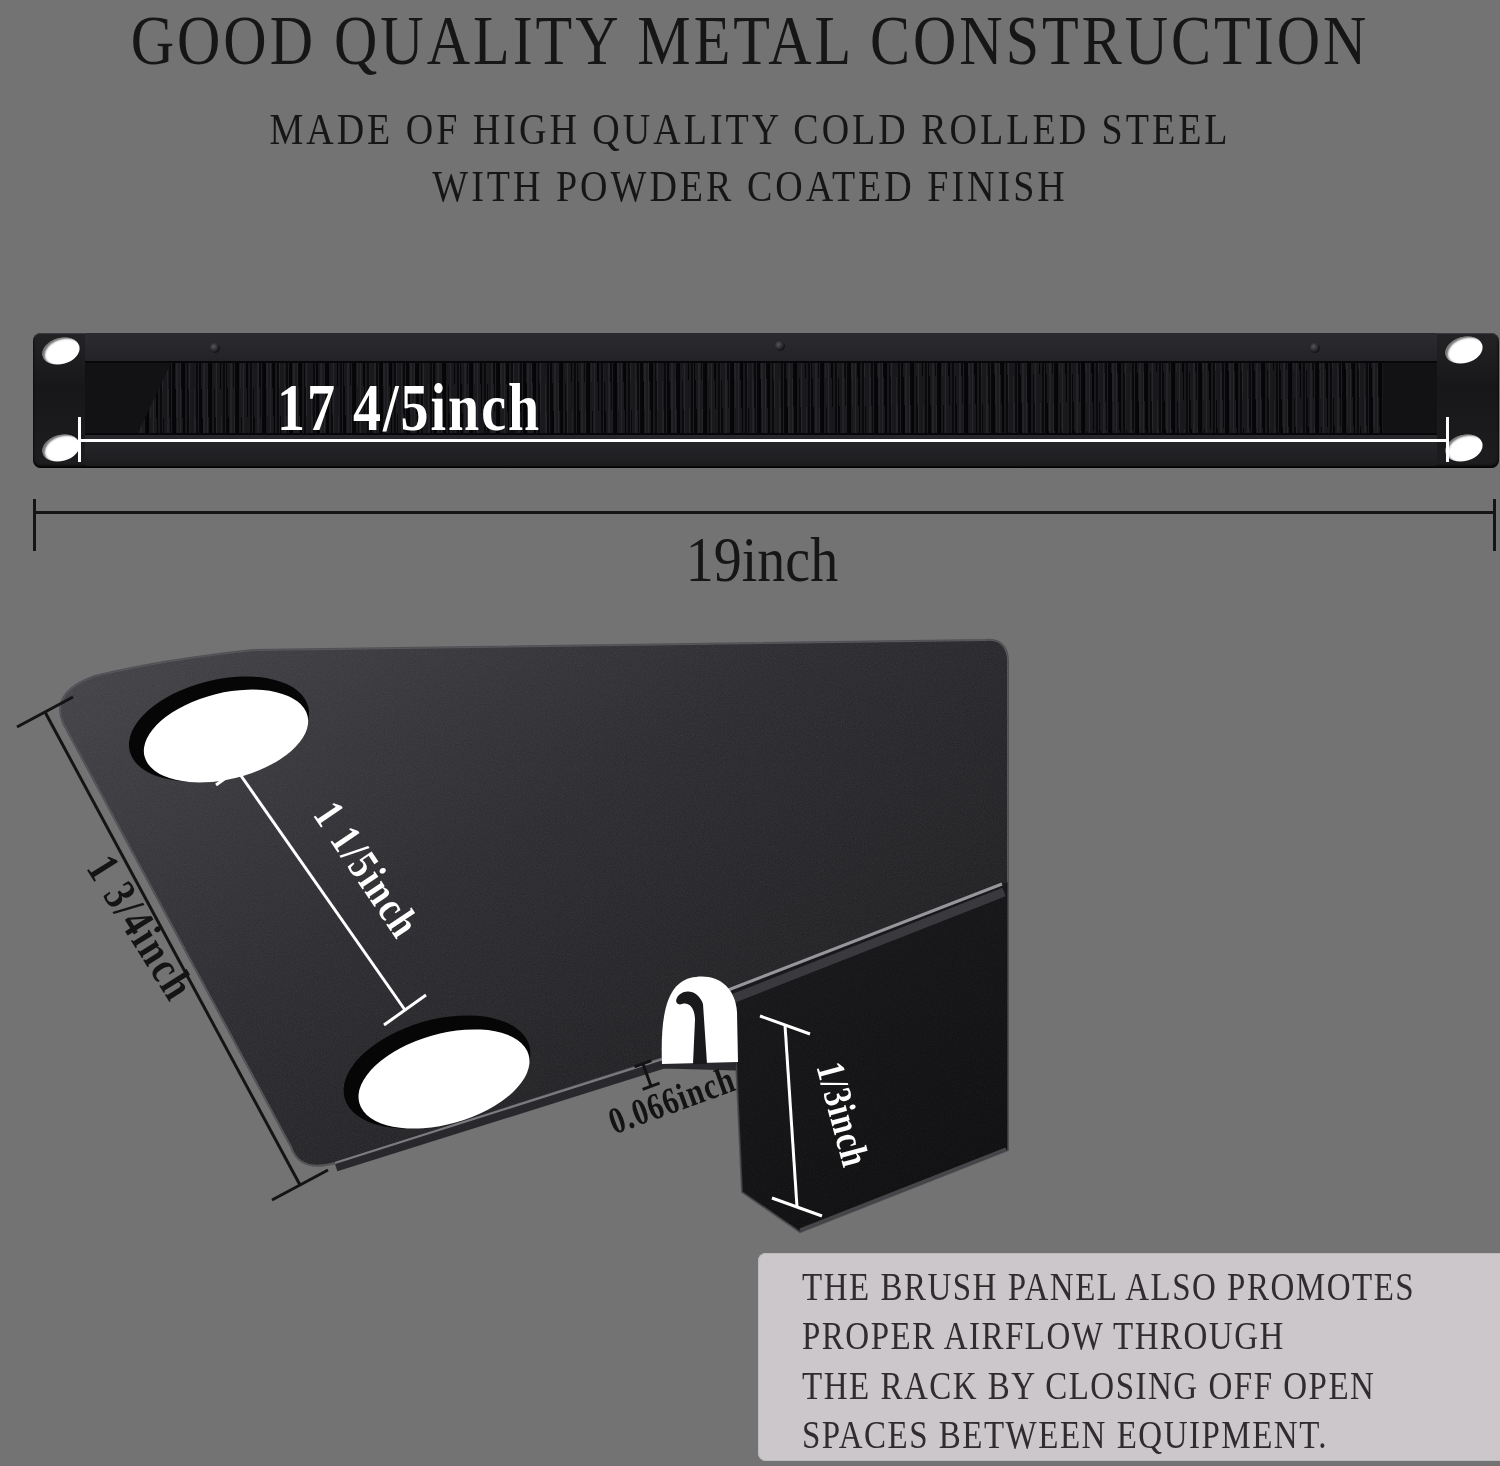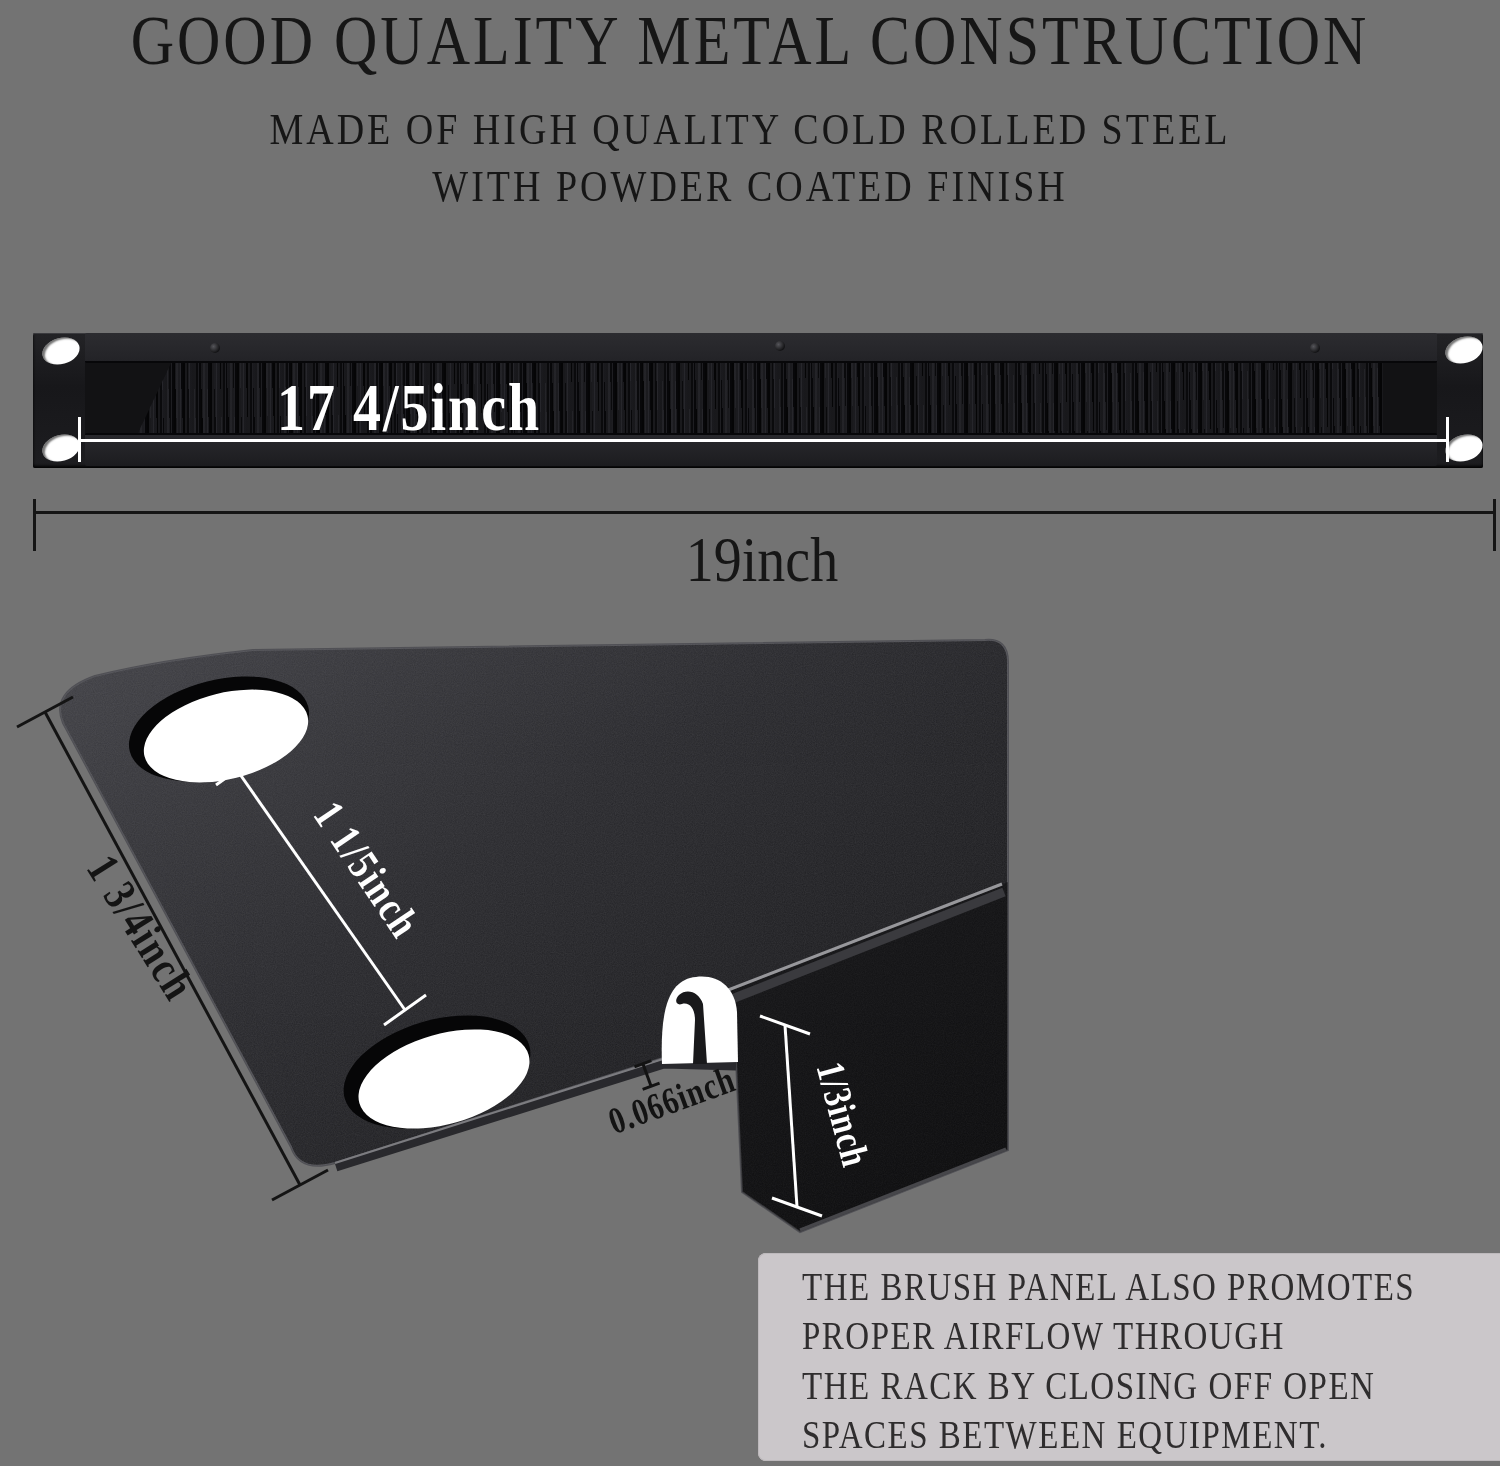--- a/index.html
+++ b/index.html
@@ -8,23 +8,23 @@
   .abs{position:absolute;}
 
   
   .title{top:0;left:0;width:1500px;text-align:center;font-size:60px;font-weight:normal;
          letter-spacing:3px;line-height:72px;margin:0;transform:scaleY(1.15);transform-origin:top center;
          white-space:nowrap;}
   .subtitle{top:100px;left:0;width:1500px;text-align:center;font-size:38px;letter-spacing:3px;
             line-height:50px;transform:scaleY(1.15);transform-origin:top center;}
 
   
-  .panel{left:33px;top:333px;width:1450px;height:135px;border-radius:2px;
+  .panel{left:33px;top:333px;width:1450px;height:135px;border-radius:8px;
          background:linear-gradient(180deg,#232326 0%,#17171a 40%,#1d1d20 100%);
-         box-shadow:inset 0 1px 0 #3a3a3e, inset 0 -2px 3px #000;}
+         box-shadow:inset 0 1px 0 #3a3a3e, inset 0 -2px 3px #000;padding-left:16px;}
   .recess{left:52px;top:26px;width:1352px;height:78px;background:#121214;}
   .rail-top{left:52px;top:0;width:1352px;height:28px;background:linear-gradient(180deg,#2c2c30,#232327);
             border-bottom:2px solid #070709;border-radius:2px;}
   .rail-bottom{left:52px;top:100px;width:1352px;height:31px;background:linear-gradient(180deg,#29292d,#1c1c1f);
             border-top:2px solid #070709;border-radius:2px;}
   .screw{width:10px;height:10px;border-radius:50%;background:radial-gradient(circle at 35% 35%,#55555a,#131315 70%);}
   .brush{left:105px;top:28px;width:1245px;height:72px;
          background:
            repeating-linear-gradient(88deg, rgba(48,48,54,0.45) 0 6px, rgba(0,0,0,0) 6px 13px),
            repeating-linear-gradient(90deg,#050506 0 2px,#19191c 2px 4px,#0a0a0c 4px 6px,#1e1e22 6px 7px,#070709 7px 9px);

